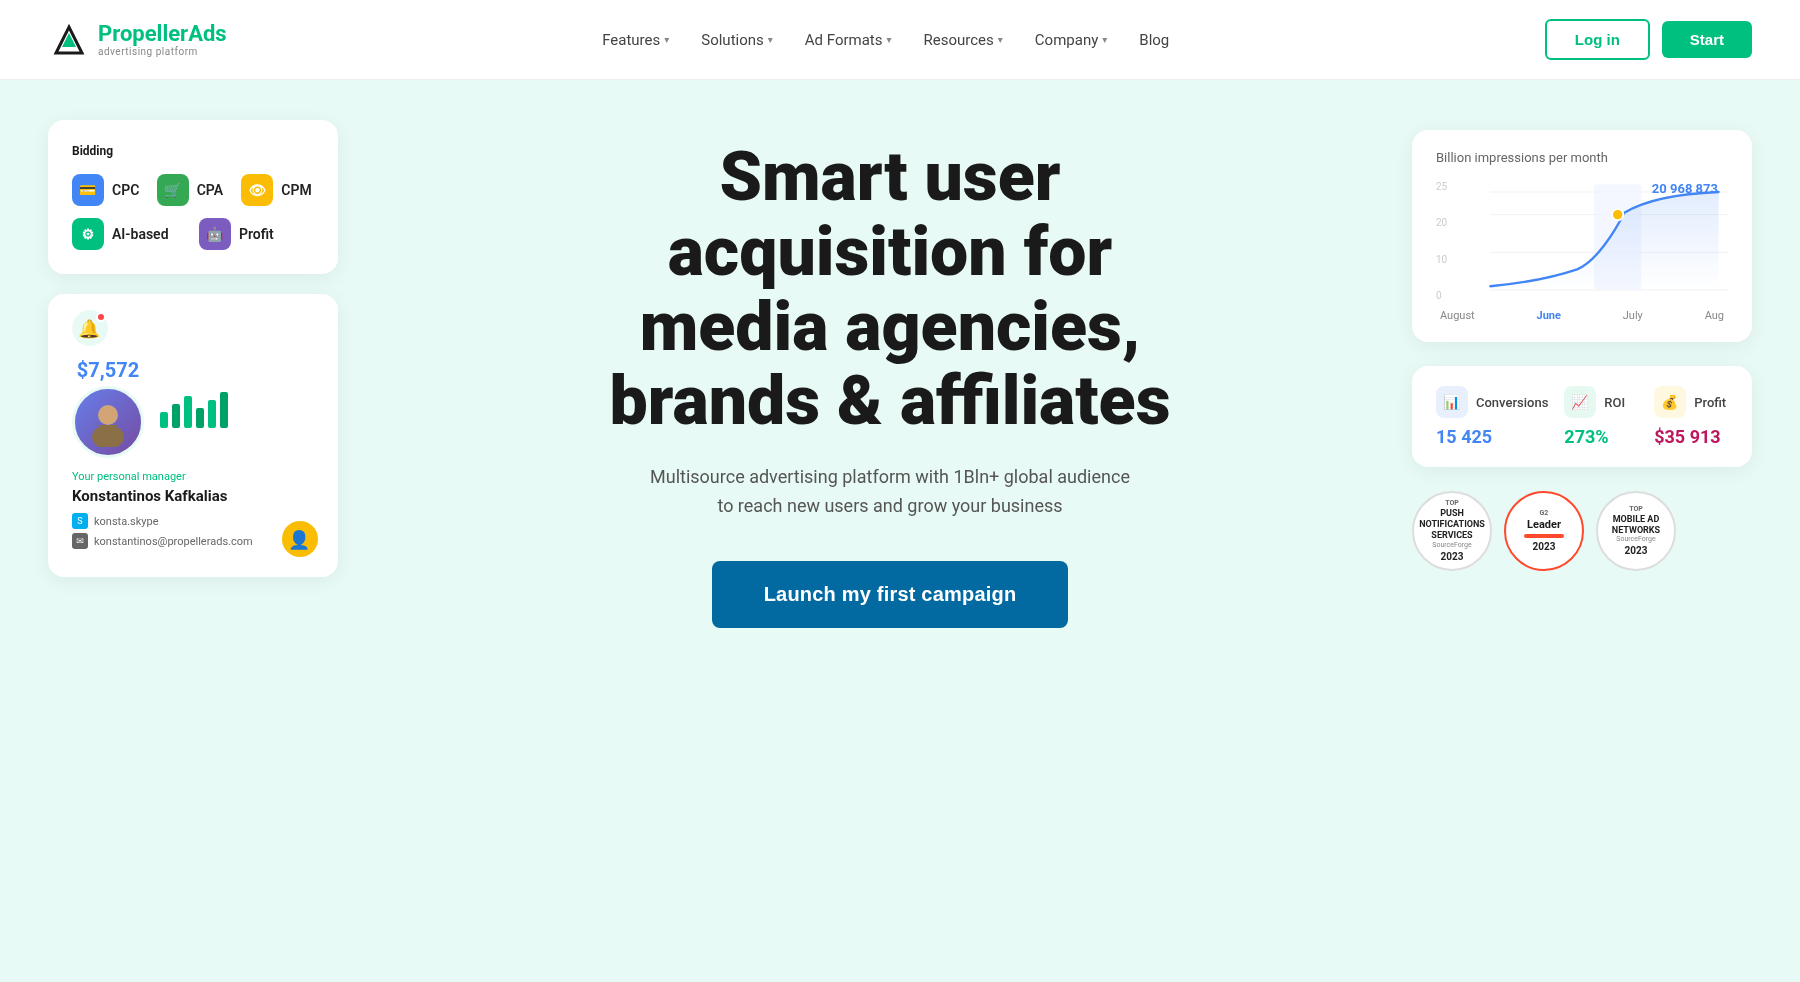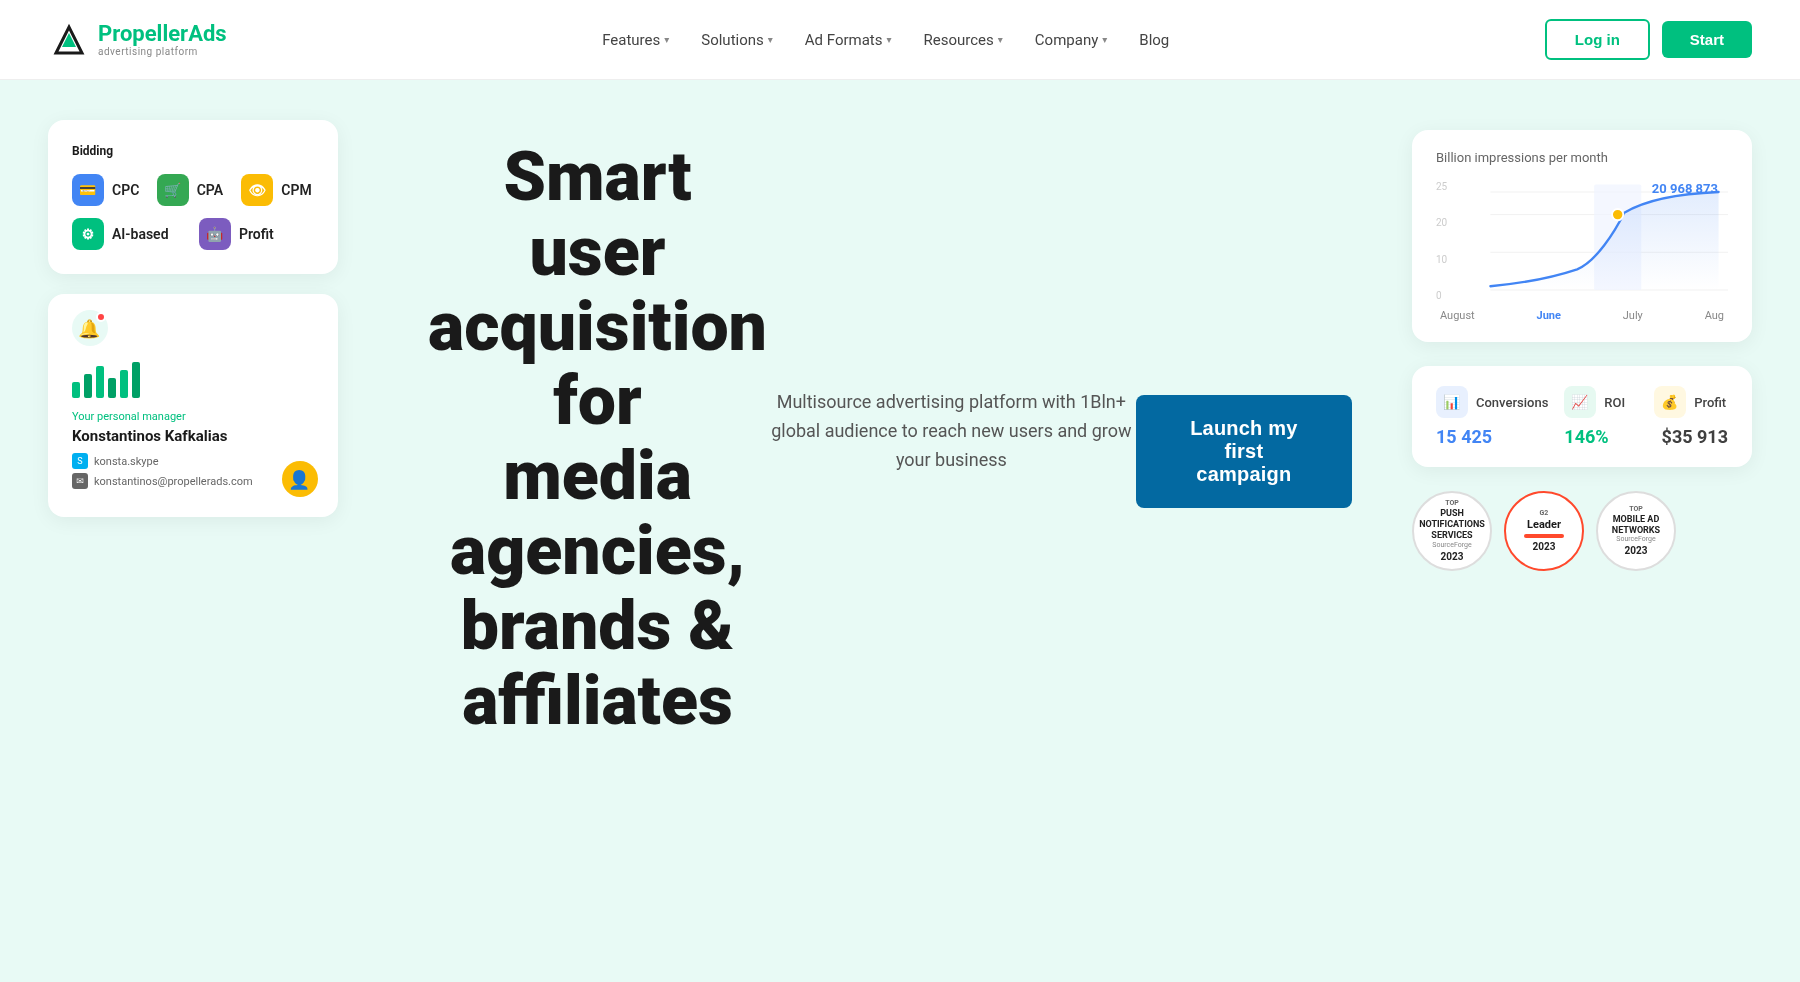--- a/index.html
+++ b/index.html
@@ -263,20 +263,21 @@
       display: flex;
       align-items: center;
       justify-content: center;
       font-size: 18px;
       color: white;
     }
 
     
     .center-section {
       display: flex;
+      flex-direction: column;
       align-items: center;
       text-align: center;
       padding: 20px 60px;
     }
     .hero-title {
       font-size: 68px;
       font-weight: 900;
       color: #1a1a1a;
       line-height: 1.1;
       margin-bottom: 24px;
@@ -387,21 +388,21 @@
       font-size: 13px;
       color: #444;
       font-weight: 500;
     }
     .stat-value {
       font-size: 18px;
       font-weight: 700;
     }
     .stat-value.blue { color: #4285f4; }
     .stat-value.green { color: #00c07f; }
-    .stat-value.yellow { color: #404040; text-align: right; }
+    .stat-value.yellow { color: #be185d; }
 
     
     .badges-row {
       display: flex;
       gap: 12px;
       justify-content: flex-start;
     }
     .badge {
       width: 80px;
       height: 80px;
@@ -546,20 +547,32 @@
         </div>
       </div>
     </div>
 
     <div class="manager-card">
       <div class="notification-bell">
         🔔
         <div class="notification-dot"></div>
       </div>
       <div class="manager-main">
+        <div style="display:flex; flex-direction:column; align-items:center; gap:4px;">
+          <div class="manager-amount">$7,572</div>
+          <div class="manager-avatar">
+
+            <svg width="50" height="50" viewBox="0 0 50 50">
+              <circle cx="25" cy="18" r="10" fill="#c8a882"></circle>
+              <ellipse cx="25" cy="40" rx="16" ry="12" fill="#8b6f47"></ellipse>
+              <circle cx="25" cy="18" r="9" fill="#d4a574"></circle>
+              <path d="M15 28 Q25 38 35 28" fill="#8b6f47"></path>
+            </svg>
+          </div>
+        </div>
         <div class="chart-bars">
           <div class="chart-bar" style="height:16px;"></div>
           <div class="chart-bar dark" style="height:24px;"></div>
           <div class="chart-bar" style="height:32px;"></div>
           <div class="chart-bar dark" style="height:20px;"></div>
           <div class="chart-bar" style="height:28px;"></div>
           <div class="chart-bar dark" style="height:36px;"></div>
         </div>
       </div>
       <div class="manager-label">Your personal manager</div>
@@ -637,21 +650,21 @@
             <div class="stat-icon blue">📊</div>
             <span class="stat-label">Conversions</span>
           </div>
           <div class="stat-value blue">15 425</div>
         </div>
         <div class="stat-item">
           <div class="stat-header">
             <div class="stat-icon green">📈</div>
             <span class="stat-label">ROI</span>
           </div>
-          <div class="stat-value green">146%</div>
+          <div class="stat-value green">273%</div>
         </div>
         <div class="stat-item">
           <div class="stat-header">
             <div class="stat-icon yellow">💰</div>
             <span class="stat-label">Profit</span>
           </div>
           <div class="stat-value yellow">$35 913</div>
         </div>
       </div>
     </div>

